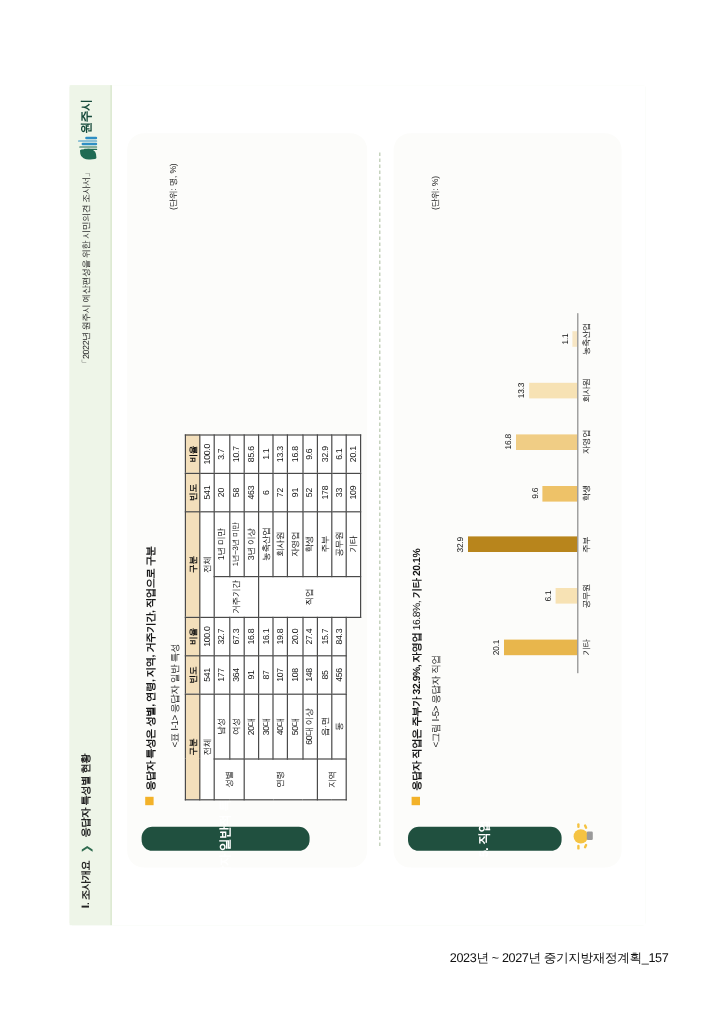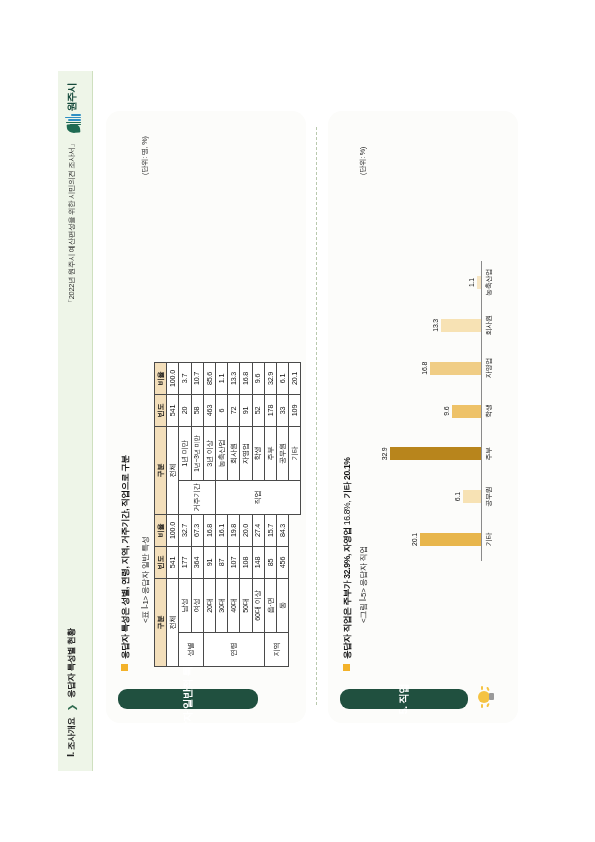--- a/index.html
+++ b/index.html
@@ -429,14 +429,15 @@
         <span class="xlab">주부</span>
         <span class="xlab">학생</span>
         <span class="xlab">자영업</span>
         <span class="xlab">회사원</span>
         <span class="xlab">농축산업</span>
       </div>
     </div>
 
   </div>
 
+  <div class="footer">2023년 ~ 2027년 중기지방재정계획_157</div>
 
 </div>
 
 </body></html>

